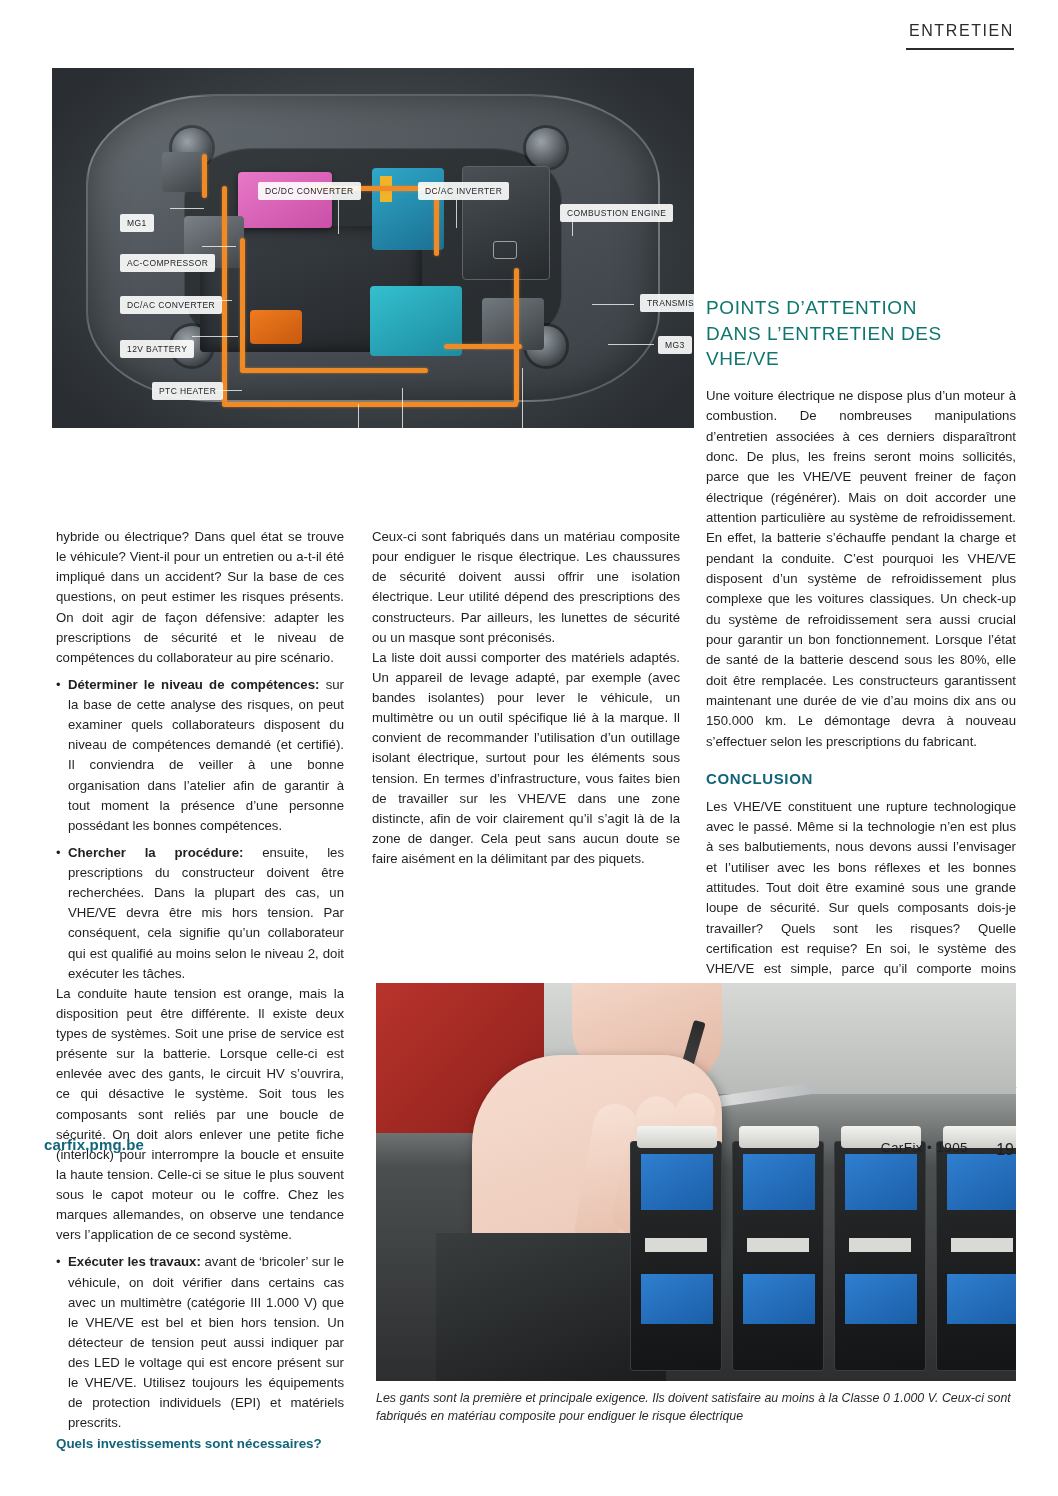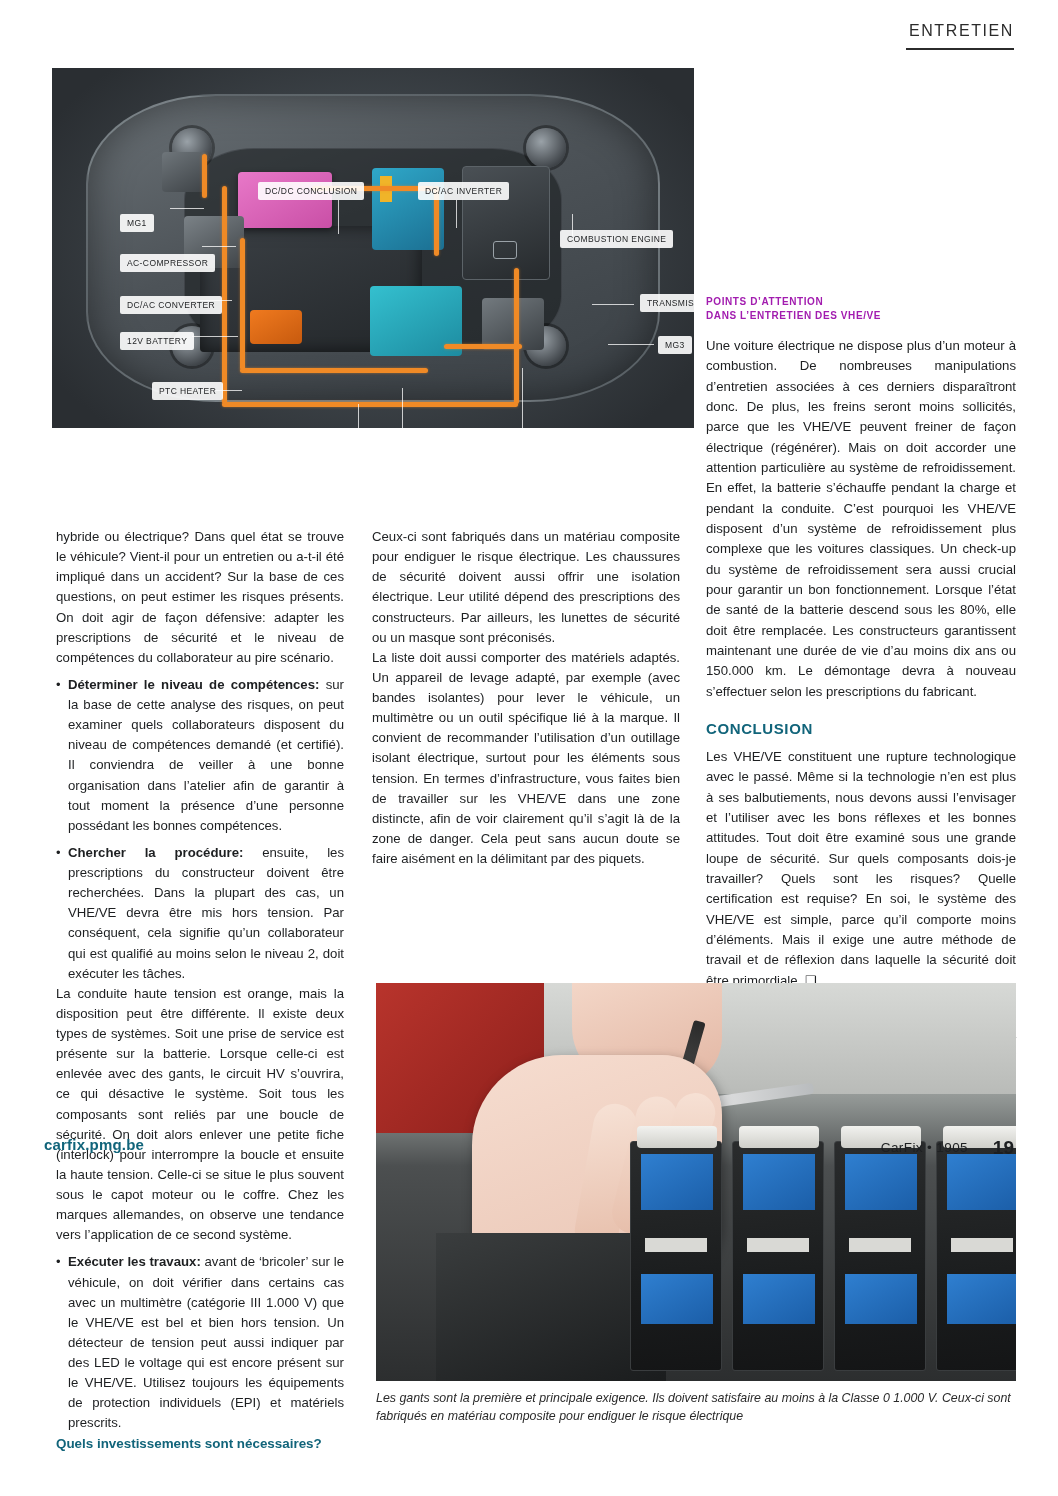--- a/index.html
+++ b/index.html
@@ -128,24 +128,24 @@
     font-style: italic;
     color: #2a2a2a;
   }
 
   
   .right-col {
     position: absolute;
     left: 706px; top: 295px; width: 310px;
   }
   .r-title {
-    font-size: 10px;
-    font-weight: bold;
+    font-size: 19px;
+    font-weight: normal;
     letter-spacing: .6px;
-    color: #a21caf;
+    color: #0f766e;
     line-height: 1.35;
     margin-bottom: 14px;
   }
   .r-body {
     font-size: 13.2px;
     line-height: 1.54;
     text-align: justify;
     color: #1d1f21;
   }
   .r-title2 {
@@ -292,22 +292,22 @@
   .footer-right {
     position: absolute;
     right: 44px; bottom: 28px;
     font-size: 13.5px;
     color: #1d1f21;
     letter-spacing: .4px;
   }
   .footer-page {
     position: absolute;
     right: 44px; bottom: 24px;
-    font-size: 19px;
-    font-weight: bold;
+    font-size: 16px;
+    font-weight: normal;
     color: #1d1f21;
   }
 </style>
 </head>
 <body>
 
 <div class="page">
 
   <div class="header">ENTRETIEN</div>
   <div class="header-rule"></div>
@@ -357,25 +357,25 @@
     <div class="leader v" style="left:520px; top:146px; height:22px;"></div>
     <div class="leader h" style="left:540px; top:236px; width:42px;"></div>
     <div class="leader h" style="left:556px; top:276px; width:46px;"></div>
     <div class="leader v" style="left:306px; top:336px; height:42px;"></div>
     <div class="leader v" style="left:350px; top:320px; height:58px;"></div>
     <div class="leader v" style="left:470px; top:300px; height:78px;"></div>
 
     <div class="lbl" style="left:68px;  top:146px;">MG1</div>
     <div class="lbl" style="left:68px;  top:186px;">AC-COMPRESSOR</div>
     <div class="lbl" style="left:68px;  top:228px;">DC/AC CONVERTER</div>
-    <div class="lbl" style="left:68px;  top:264px;text-align:center;">12V BATTERY</div>
+    <div class="lbl" style="left:68px;  top:272px;text-align:center;">12V BATTERY</div>
     <div class="lbl" style="left:100px; top:314px;">PTC HEATER</div>
-    <div class="lbl" style="left:206px; top:114px;">DC/DC CONCLUSION</div>
+    <div class="lbl" style="left:206px; top:114px;">DC/DC CONVERTER</div>
     <div class="lbl" style="left:366px; top:114px;">DC/AC INVERTER</div>
-    <div class="lbl" style="left:508px; top:136px;margin-top:26px;">COMBUSTION ENGINE</div>
+    <div class="lbl" style="left:508px; top:136px;">COMBUSTION ENGINE</div>
     <div class="lbl" style="left:588px; top:226px;">TRANSMISSION</div>
     <div class="lbl" style="left:606px; top:268px;">MG3</div>
 
   </div>
 
 
   <div class="right-col">
     <div class="r-title">
       <div>POINTS D’ATTENTION</div>
       <div>DANS L’ENTRETIEN DES VHE/VE</div>

